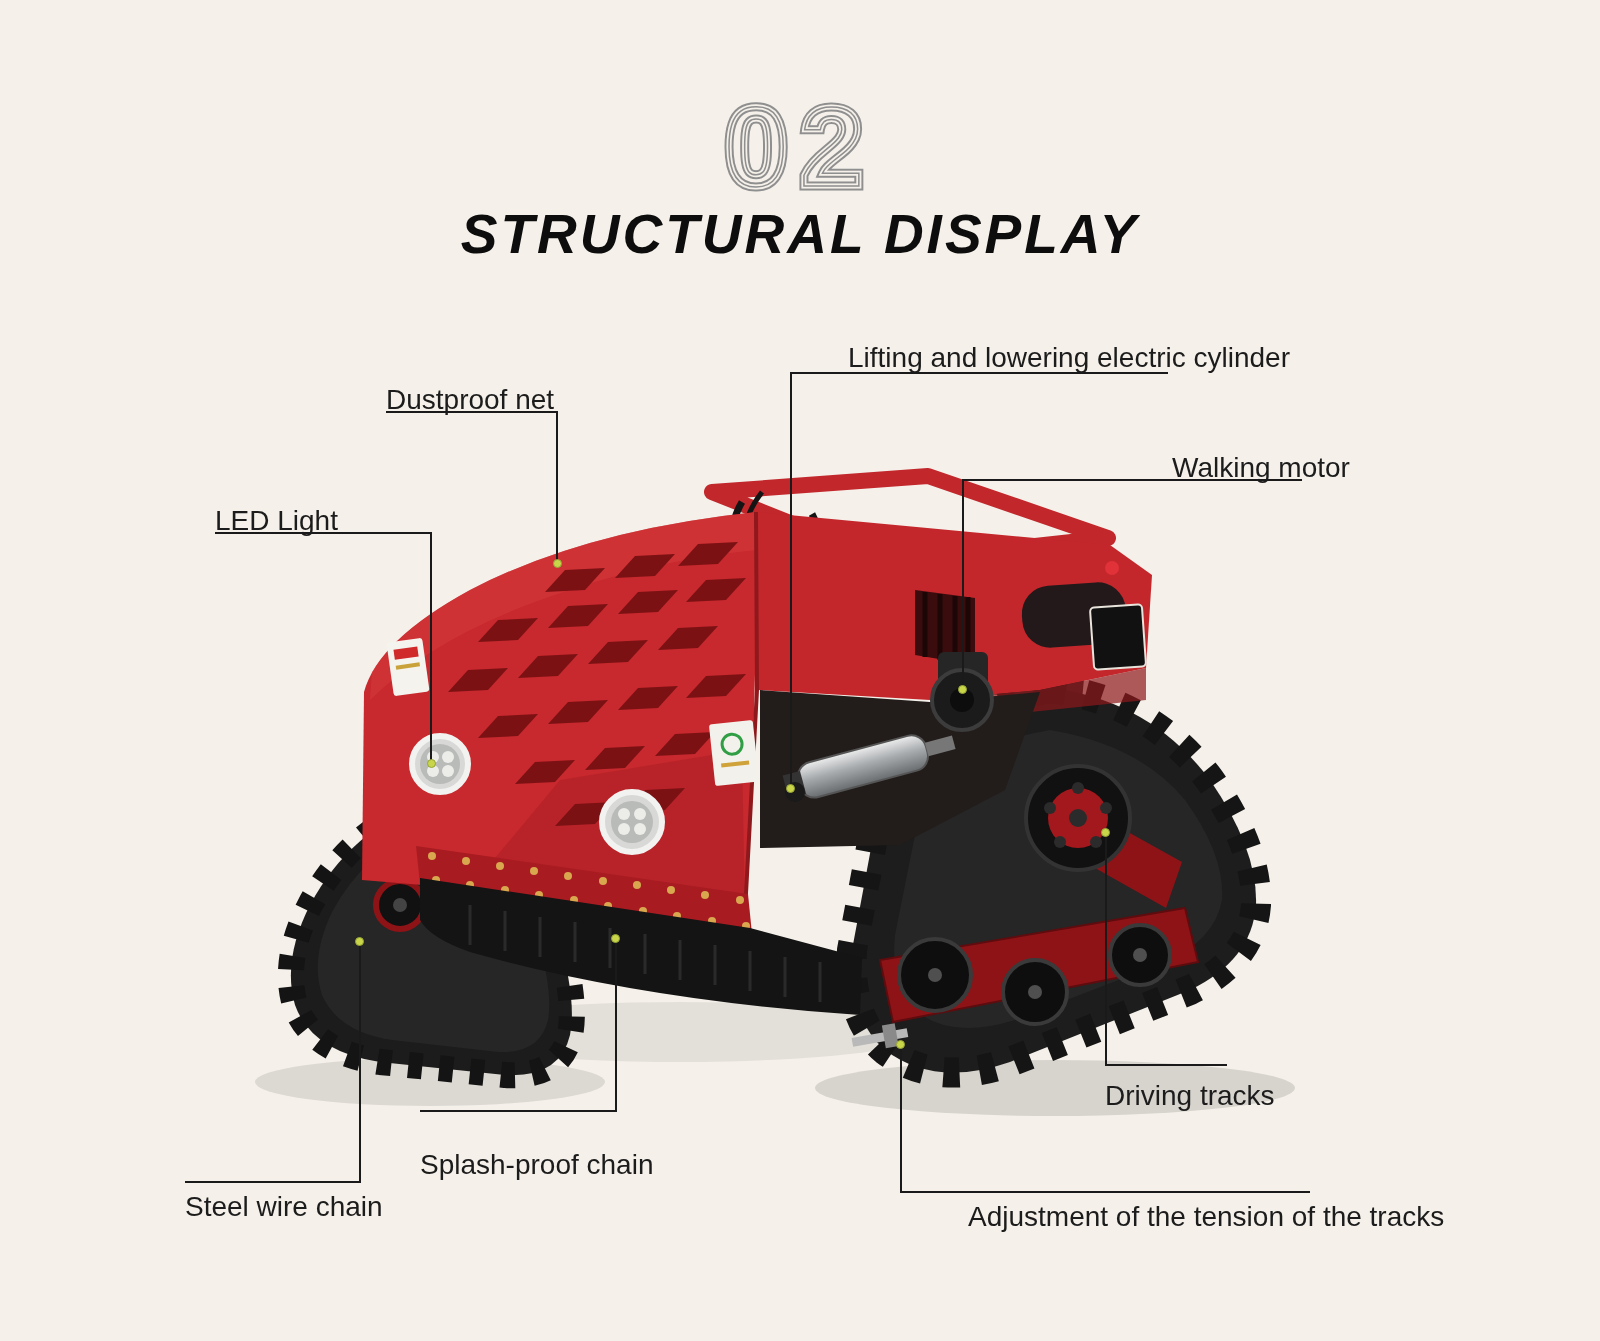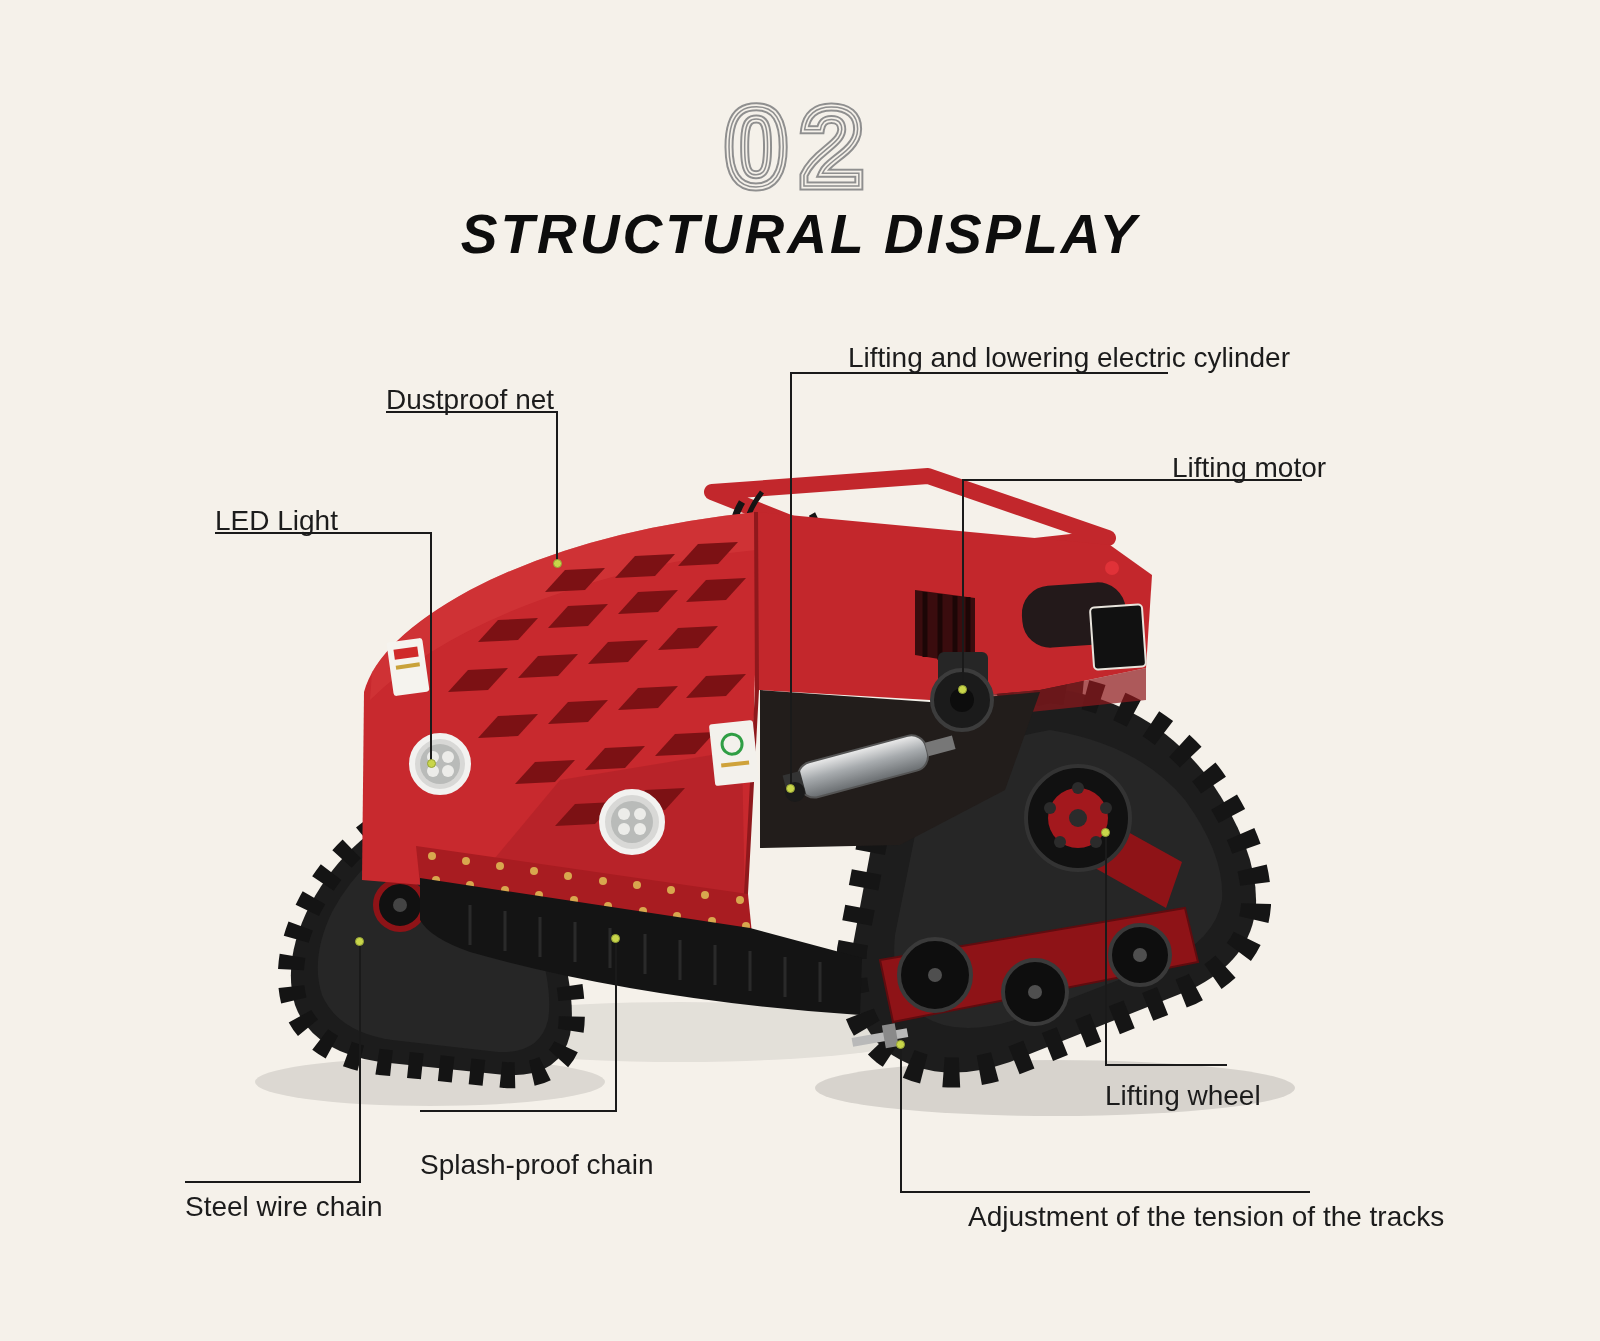--- a/index.html
+++ b/index.html
@@ -241,35 +241,35 @@
   </div>
 
   <div>
     <div class="callout-label" style="left:386px; top:382px;">Dustproof net</div>
     <div class="line-h" style="left:386px; top:411px; width:172px;"></div>
     <div class="line-v" style="left:556px; top:411px; height:151px;"></div>
     <div class="dot" style="left:553px; top:559px;"></div>
   </div>
 
   <div>
-    <div class="callout-label" style="left:1172px; top:450px;">Lifting motor</div>
+    <div class="callout-label" style="left:1172px; top:450px;">Walking motor</div>
     <div class="line-h" style="left:962px; top:479px; width:340px;"></div>
     <div class="line-v" style="left:962px; top:479px; height:209px;"></div>
     <div class="dot" style="left:958px; top:685px;"></div>
   </div>
 
   <div>
     <div class="callout-label" style="left:215px; top:503px;">LED Light</div>
     <div class="line-h" style="left:215px; top:532px; width:217px;"></div>
     <div class="line-v" style="left:430px; top:532px; height:230px;"></div>
     <div class="dot" style="left:427px; top:759px;"></div>
   </div>
 
   <div>
-    <div class="callout-label" style="left:1105px; top:1078px;">Lifting wheel</div>
+    <div class="callout-label" style="left:1105px; top:1078px;">Driving tracks</div>
     <div class="line-h" style="left:1105px; top:1064px; width:122px;"></div>
     <div class="line-v" style="left:1105px; top:834px; height:232px;"></div>
     <div class="dot" style="left:1101px; top:828px;"></div>
   </div>
 
   <div>
     <div class="callout-label" style="left:420px; top:1119px;margin-top:28px;">Splash-proof chain</div>
     <div class="line-h" style="left:420px; top:1110px; width:197px;"></div>
     <div class="line-v" style="left:615px; top:940px; height:172px;"></div>
     <div class="dot" style="left:611px; top:934px;"></div>

